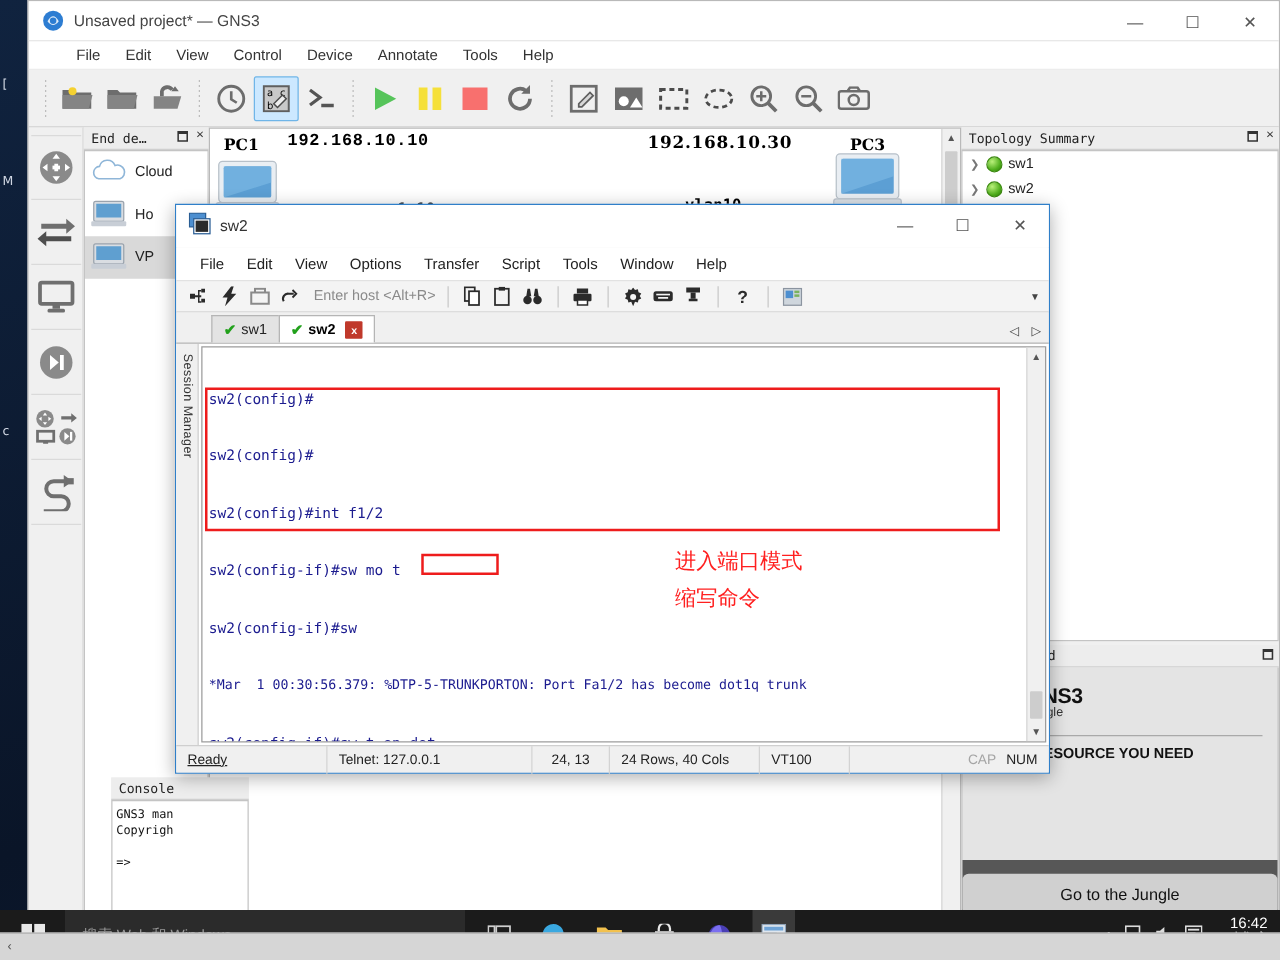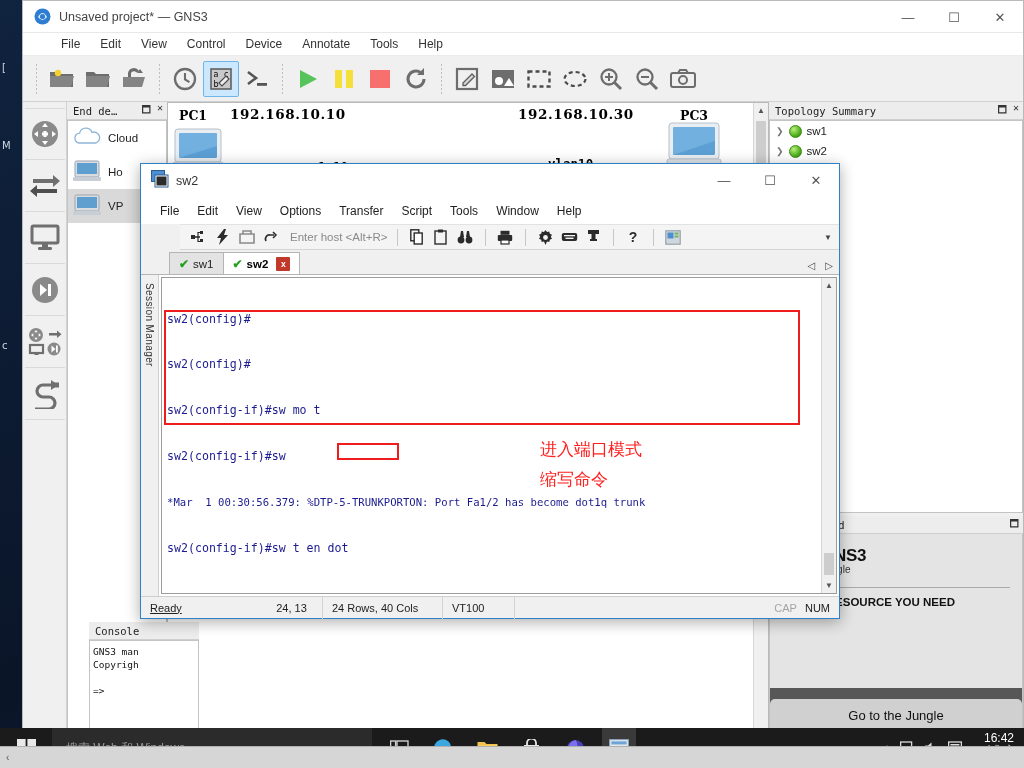--- a/index.html
+++ b/index.html
@@ -116,21 +116,21 @@
   #crt {
     position:absolute; left: 140px; top: 163px; width: 700px; height: 456px;
     background:#f0f0f0; border:1px solid #2f7fc9; box-shadow: 0 3px 14px rgba(0,0,0,.33);
     display:flex; flex-direction:column;
   }
   .crt-title { height:34px; background:#fff; display:flex; align-items:center; position:relative;}
   .crt-title .t { margin-left:7px; font-size:12.5px; color:#333; }
   .crt-menu { height:26px; background:#fff; display:flex; align-items:center; padding-left:10px;}
   .crt-menu .mi { font-size:12px; color:#222; padding:3px 9px;}
   .crt-tools { height:26px; background:#f4f4f4; border-top:1px solid #e2e2e2;
-               border-bottom:1px solid #d5d5d5; display:flex; align-items:center; padding-left:8px; gap:3px;margin-left:39px;}
+               border-bottom:1px solid #d5d5d5; display:flex; align-items:center; padding-left:8px; gap:3px;}
   .ct { width:21px; height:21px; display:flex;align-items:center;justify-content:center; color:#2b2b2b;}
   .ctsep { width:1px; height:17px; background:#c8c8c8; margin:0 6px;}
   .hostbox { font-size:11.5px; color:#8a8a8a; margin-left:6px; }
   .crt-tools .caret { margin-left:auto; margin-right:7px; font-size:8px; color:#444;}
 
   .crt-tabs { height:25px; background:#f0f0f0; display:flex; align-items:flex-end;
               border-bottom:1px solid #b5b5b5; padding-left:28px; position:relative;}
   .crt-tab { height:22px; display:flex; align-items:center; gap:4px; padding:0 9px;
              font-size:11.5px; color:#222; background:#e3e3e3; border:1px solid #b5b5b5;
              border-bottom:none; margin-right:-1px;}
@@ -435,21 +435,21 @@
             <span>VP</span>
           </div>
         </div>
         <div style="height:14px;background:#f0f0f0;display:flex;align-items:center;padding-left:3px;font-size:9px;color:#444;">‹</div>
       </div>
 
       <div class="canvas-wrap">
         <div class="canvas">
 
           <div class="node-label" style="left:11px; top:5px;">PC1</div>
-          <div class="ipl" style="left:62px; top:3px;">192.168.10.10</div>
+          <div class="ipl" style="left:62px; top:3px;font-family:Liberation Mono, monospace;">192.168.10.10</div>
 
           <div class="ipl" style="left:350px; top:3px;">192.168.10.30</div>
           <div class="node-label" style="left:512px; top:5px;">PC3</div>
 
           <div class="pcnode" style="left:4px; top:24px;">
             <svg width="52" height="46" viewBox="0 0 52 46">
               <rect x="3" y="2" width="46" height="33" rx="3" fill="#e9eef3" stroke="#b7c0c9"></rect>
               <rect x="7" y="6" width="38" height="25" rx="1.5" fill="#5c9fd4"></rect>
               <path d="M7 6h38v13l-38 12z" fill="#7fbce6" opacity=".6"></path>
               <rect x="1" y="35" width="50" height="7" rx="2" fill="#dde3e9" stroke="#c0c7cf"></rect>
@@ -689,20 +689,21 @@
     </div>
 
     <div class="crt-main">
       <div class="sessmgr">
         <span>Session Manager</span>
       </div>
       <div class="term-area">
         <div class="term">
           <div class="ln">sw2(config)#</div>
           <div class="ln">sw2(config)#</div>
+          <div class="ln">sw2(config)#int f1/2</div>
           <div class="ln">sw2(config-if)#sw mo t</div>
           <div class="ln">sw2(config-if)#sw</div>
           <div class="ln" style="font-size:10.6px;">*Mar  1 00:30:56.379: %DTP-5-TRUNKPORTON: Port Fa1/2 has become dot1q trunk</div>
           <div class="ln">sw2(config-if)#sw t en dot</div>
           
           
           
           
           
           
@@ -728,20 +729,21 @@
         <div class="vscroll">
           <div class="vs-arrow">▲</div>
           <div class="vs-thumb" style="bottom:18px; height:22px;"></div>
           <div class="vs-arrow" style="position:absolute;bottom:0;left:0;right:0;">▼</div>
         </div>
       </div>
     </div>
 
     <div class="crt-status">
       <div class="sb first">Ready</div>
+      <div class="sb" style="border-left:1px solid #d3d3d3;width:165px;">Telnet: 127.0.0.1</div>
       <div class="sb" style="width:62px;justify-content:center;">24, 13</div>
       <div class="sb" style="width:120px;">24 Rows, 40 Cols</div>
       <div class="sb" style="width:72px;">VT100</div>
       <div class="sb" style="flex:1;border-right:none;"></div>
       <div class="sb dim" style="border-right:none;padding-right:4px;">CAP</div>
       <div class="sb" style="border-right:none;padding-left:4px;">NUM</div>
     </div>
   </div>
 
   <div id="taskbar">

